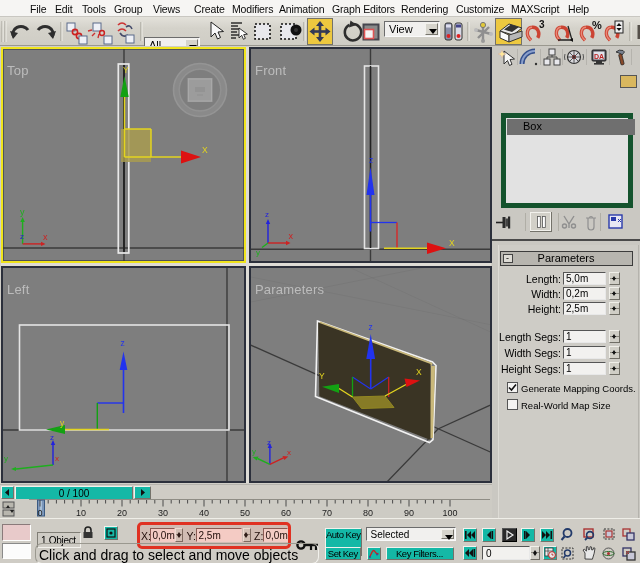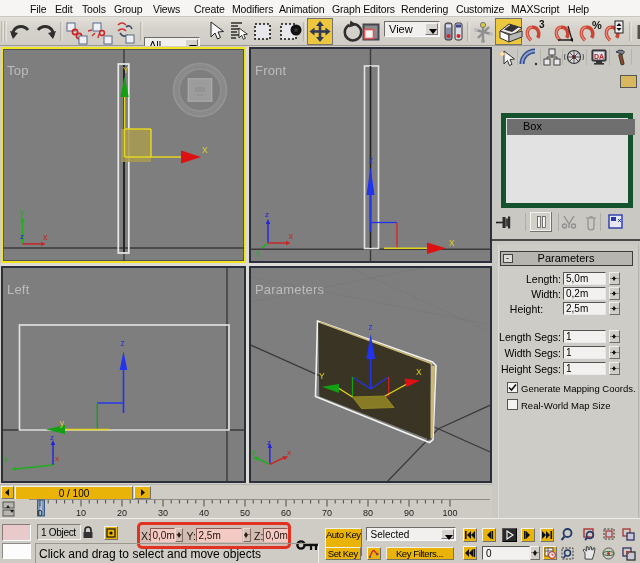--- a/index.html
+++ b/index.html
@@ -10,21 +10,21 @@
 .menubar span { position:absolute; top:2.5px; font-size:10.5px; letter-spacing:-0.15px; color:#0a0a0a;padding-left:22px; }
 .toolbar { left:0; top:17px; width:640px; height:29px;
   background:linear-gradient(#e3e1da,#d4d2ca 40%,#cfcdc5);
   border-bottom:1px solid #9a988f; }
 .vp { position:absolute; background:#7e7e7e; }
 .vplabel { position:absolute; left:4px; top:14px; font-size:13px; color:#bcbcbc; letter-spacing:0.2px; }
 .combo { position:absolute; background:#f1f0ee; border:1px solid; border-color:#6c6c6c #fafafa #fafafa #6c6c6c; font-size:11px; color:#000; }
 .combo .txt { position:absolute; left:4px; top:1px; }
 .dbtn { position:absolute; right:1px; top:1px; bottom:1px; width:13px; background:#d6d4cc; border:1px solid; border-color:#f2f1ec #77756d #77756d #f2f1ec; }
 .dbtn:after { content:""; position:absolute; left:2.5px; top:5px; border:4px solid transparent; border-top:5px solid #000; }
-.btn { position:absolute; background:#eab308; border:1px solid; border-color:#f2f1ec #74726a #74726a #f2f1ec; font-size:9.5px; color:#000; text-align:center; white-space:nowrap; overflow:hidden; }
+.btn { position:absolute; background:#14b8a6; border:1px solid; border-color:#f2f1ec #74726a #74726a #f2f1ec; font-size:9.5px; color:#000; text-align:center; white-space:nowrap; overflow:hidden; }
 .inset { position:absolute; border:1px solid; border-color:#807e76 #f2f1ec #f2f1ec #807e76; }
 .fld { position:absolute; background:#f2f1ef; border:1px solid; border-color:#555 #e8e8e8 #e8e8e8 #555; font-size:10px; color:#000; }
 .spin { position:absolute; width:11px; background:#d0cec6; border:1px solid; border-color:#f0efe9 #6f6d65 #6f6d65 #f0efe9; }
 .spin .u,.spin .d { position:absolute; left:0; right:0; height:50%; }
 .spin .u { top:0; border-bottom:1px solid #8a887f; }
 .spin .d { bottom:0; }
 .spin .u:after { content:""; position:absolute; left:2px; top:1px; border:2.5px solid transparent; border-bottom:3.5px solid #111; }
 .spin .d:after { content:""; position:absolute; left:2px; bottom:1px; border:2.5px solid transparent; border-top:3.5px solid #111; }
 .spin.sm { width:8px; }
 .spin.sm .u:after,.spin.sm .d:after { left:0.5px; }
@@ -409,21 +409,21 @@
         <text x="450.0" y="17">100</text>
       </g>
 </svg>
 </div>
 
 <div class="abs" id="statusarea" style="left:0; top:518px; width:640px; height:45px; border-top:1px solid #efeee8;">
 
   <div class="abs" style="left:2px; top:5px; width:29px; height:17px; background:#e8caca; border:1px solid; border-color:#8a7a7a #fff #fff #8a7a7a;"></div>
   <div class="abs" style="left:2px; top:24px; width:29px; height:16px; background:#fcfcfc; border:1px solid; border-color:#8a8a8a #fff #fff #8a8a8a;"></div>
 
-  <div class="inset" style="left:37px; top:5px; width:44px; height:16px; font-size:10px; letter-spacing:-0.3px; color:#000; padding:2px 8px 0 3px;">1 Object</div>
+  <div class="inset" style="left:37px; top:13px; width:44px; height:16px; font-size:10px; letter-spacing:-0.3px; color:#000; padding:2px 8px 0 3px;">1 Object</div>
 
   <svg style="left:82px; top:7px;" width="12" height="13" viewBox="0 0 12 13">
     <path d="M 3 6 V 4 a 3 3 0 0 1 6 0 V 6" fill="none" stroke="#222" stroke-width="1.6"></path>
     <rect x="1.5" y="6" width="9" height="6" fill="#333"></rect>
   </svg>
 
   <div class="btn" style="left:104px; top:7px; width:14px; height:14px;">
       <svg width="12" height="12" viewBox="0 0 12 12">
         <rect x="2" y="2" width="8" height="8" fill="none" stroke="#111" stroke-width="1.2"></rect>
         <circle cx="6" cy="6" r="1.6" fill="#111"></circle>
@@ -447,21 +447,21 @@
 
   <div class="abs" style="left:137px; top:3px; width:154px; height:27px; border:3px solid #e03122; border-radius:5px; background:rgba(224,90,70,0.14);"></div>
 
   <svg style="left:296px; top:19px;" width="24" height="14" viewBox="0 0 24 14">
     <circle cx="5" cy="7" r="3.6" fill="none" stroke="#111" stroke-width="2.4"></circle>
     <line x1="8.5" y1="7" x2="22" y2="7" stroke="#111" stroke-width="2.4"></line>
     <line x1="15" y1="7" x2="15" y2="12" stroke="#111" stroke-width="2.2"></line>
     <line x1="20" y1="7" x2="20" y2="12" stroke="#111" stroke-width="2.2"></line>
   </svg>
 
-  <div class="inset" style="left:35px; top:24px; width:284px; height:17px; font-size:12px; padding:3px 0 16px 3px; border-color:#9a988f #f2f1ec #f2f1ec #9a988f;">Click and drag to select and move objects</div>
+  <div class="inset" style="left:35px; top:24px; width:284px; height:17px; font-size:14px; padding:3px 0 16px 3px; border-color:#9a988f #f2f1ec #f2f1ec #9a988f;border-radius:7px;">Click and drag to select and move objects</div>
 
   <div class="btn" style="left:324.5px; top:9px; width:37px; height:28px; line-height:12px; letter-spacing:-0.5px;text-align:right;">Auto Key</div>
   <div class="btn" style="left:324.5px; top:28px; width:36.5px; height:13px; line-height:12px; letter-spacing:-0.5px;">Set Key</div>
   <div class="combo" style="left:365.5px; top:8px; width:90.5px; height:14px; font-size:10px;">
       <span class="txt" style="top:0.5px;">Selected</span>
       <span class="dbtn"></span>
     </div>
   <div class="btn" style="left:366.5px; top:27.5px; width:14.5px; height:13px;">
       <svg width="12" height="11" viewBox="0 0 12 11">
         <path d="M 1 9 C 3 9 3.5 2.5 5.5 2.5 C 7.5 2.5 7.5 7 10.5 5.5" fill="none" stroke="#cc2222" stroke-width="1.4"></path>
@@ -630,21 +630,21 @@
   <div class="spin" style="left:117px; top:226px; height:13px;">
       <span class="u"></span>
       <span class="d"></span>
     </div>
   <div class="rlabel" style="left:0; top:242px; width:69px;">Width:</div>
   <div class="fld" style="left:71px; top:241px; width:43px; height:13px; padding:0 0 0 2px;">0,2m</div>
   <div class="spin" style="left:117px; top:241px; height:13px;">
       <span class="u"></span>
       <span class="d"></span>
     </div>
-  <div class="rlabel" style="left:0; top:257px; width:69px;text-align:center;">Height:</div>
+  <div class="rlabel" style="left:0; top:257px; width:69px;">Height:</div>
   <div class="fld" style="left:71px; top:256px; width:43px; height:13px; padding:0 0 0 2px;">2,5m</div>
   <div class="spin" style="left:117px; top:256px; height:13px;">
       <span class="u"></span>
       <span class="d"></span>
     </div>
   <div class="rlabel" style="left:0; top:285px; width:69px;">Length Segs:</div>
   <div class="fld" style="left:71px; top:284px; width:43px; height:13px; padding:0 0 0 2px;">1</div>
   <div class="spin" style="left:117px; top:284px; height:13px;">
       <span class="u"></span>
       <span class="d"></span>

